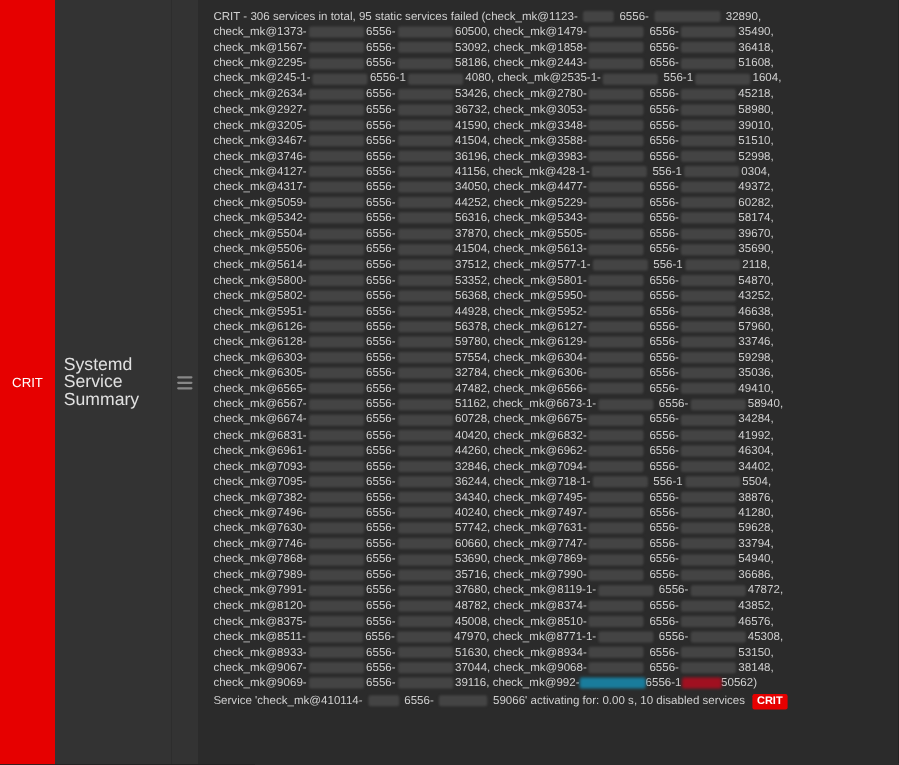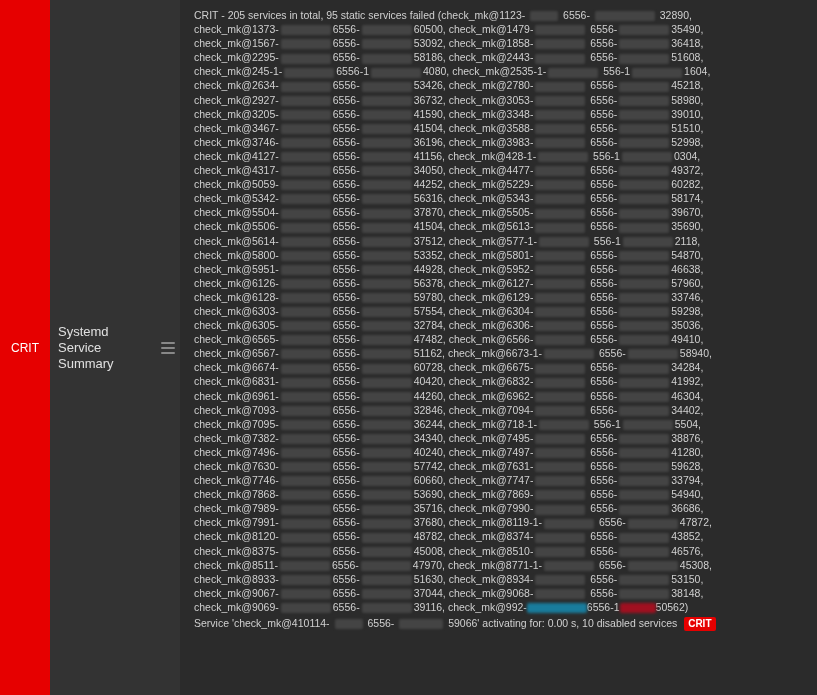--- a/index.html
+++ b/index.html
@@ -1,20 +1,20 @@
 <!DOCTYPE html>
 <html><head>
 <meta charset="utf-8">
 <style>
 html,body{margin:0;padding:0;background:#222;font-family:Arial,Helvetica,sans-serif;color:#eee}
 .wrap{width:817px;height:695px;overflow:hidden;display:flex;background:#222}
 .col-state{width:50px;background:#e60000;display:flex;align-items:center;justify-content:center}
 .col-state span{color:#fff;font-size:12px;font-weight:400}
 .col-service{width:90px;background:#333;display:flex;align-items:center;padding:0 8px}
-.col-service span{color:#e0e0e0;font-size:13px;line-height:16px}
+.col-service span{color:#e0e0e0;font-size:16px;line-height:16px}
 .col-burger{width:24px;background:#333;display:flex;align-items:center;justify-content:center}
 .burger{width:14px;display:flex;flex-direction:column;gap:3px}
 .burger div{height:2px;background:#888;border-radius:1px}
 .col-body{flex:1;background:#2b2b2b;padding:8px 10px 6px 14px;overflow:hidden;font-size:10.5px;line-height:14.1px;color:#d0d0d0;font-family:Arial,Helvetica,sans-serif}
 .line{white-space:nowrap}
 .blk{display:inline-block;vertical-align:middle;height:10px;background:#444;border-radius:2px;filter:blur(1.2px);margin:0 2px}
 .footer-line{margin-top:2px}
 .crit-badge{display:inline-block;background:#e60000;color:#fff;font-size:10px;padding:0 4px;border-radius:2px;margin-left:4px;font-weight:700}
 .hl1{display:inline-block;height:10px;background:#197c9c;border-radius:2px;filter:blur(1.5px);vertical-align:middle}
 .hl2{display:inline-block;height:10px;background:#a01020;border-radius:2px;filter:blur(1.5px);vertical-align:middle}
@@ -30,21 +30,21 @@
   </div>
   <div class="col-burger">
     <div class="burger">
       <div></div>
         <div></div>
         <div></div>
     </div>
   </div>
   <div class="col-body">
     <div class="line">
-      <span>CRIT - 205 services in total, 95 static services failed (check_mk@1123-</span>
+      <span>CRIT - 306 services in total, 95 static services failed (check_mk@1123-</span>
       <span class="blk" style="width:28px"></span>
       <span> 6556-</span>
       <span class="blk" style="width:60px"></span>
       <span>32890,</span>
     </div>
     <div id="rows">
         <div class="line">check_mk@1373-<span class="blk" style="width:50px"></span>6556-<span class="blk" style="width:50px"></span>60500, check_mk@1479-<span class="blk" style="width:50px"></span> 6556-<span class="blk" style="width:50px"></span>35490,</div>
         <div class="line">check_mk@1567-<span class="blk" style="width:50px"></span>6556-<span class="blk" style="width:50px"></span>53092, check_mk@1858-<span class="blk" style="width:50px"></span> 6556-<span class="blk" style="width:50px"></span>36418,</div>
         <div class="line">check_mk@2295-<span class="blk" style="width:50px"></span>6556-<span class="blk" style="width:50px"></span>58186, check_mk@2443-<span class="blk" style="width:50px"></span> 6556-<span class="blk" style="width:50px"></span>51608,</div>
         <div class="line">check_mk@245-1-<span class="blk" style="width:50px"></span>6556-1<span class="blk" style="width:50px"></span>4080, check_mk@2535-1-<span class="blk" style="width:50px"></span> 556-1<span class="blk" style="width:50px"></span>1604,</div>
@@ -54,20 +54,21 @@
         <div class="line">check_mk@3467-<span class="blk" style="width:50px"></span>6556-<span class="blk" style="width:50px"></span>41504, check_mk@3588-<span class="blk" style="width:50px"></span> 6556-<span class="blk" style="width:50px"></span>51510,</div>
         <div class="line">check_mk@3746-<span class="blk" style="width:50px"></span>6556-<span class="blk" style="width:50px"></span>36196, check_mk@3983-<span class="blk" style="width:50px"></span> 6556-<span class="blk" style="width:50px"></span>52998,</div>
         <div class="line">check_mk@4127-<span class="blk" style="width:50px"></span>6556-<span class="blk" style="width:50px"></span>41156, check_mk@428-1-<span class="blk" style="width:50px"></span> 556-1<span class="blk" style="width:50px"></span>0304,</div>
         <div class="line">check_mk@4317-<span class="blk" style="width:50px"></span>6556-<span class="blk" style="width:50px"></span>34050, check_mk@4477-<span class="blk" style="width:50px"></span> 6556-<span class="blk" style="width:50px"></span>49372,</div>
         <div class="line">check_mk@5059-<span class="blk" style="width:50px"></span>6556-<span class="blk" style="width:50px"></span>44252, check_mk@5229-<span class="blk" style="width:50px"></span> 6556-<span class="blk" style="width:50px"></span>60282,</div>
         <div class="line">check_mk@5342-<span class="blk" style="width:50px"></span>6556-<span class="blk" style="width:50px"></span>56316, check_mk@5343-<span class="blk" style="width:50px"></span> 6556-<span class="blk" style="width:50px"></span>58174,</div>
         <div class="line">check_mk@5504-<span class="blk" style="width:50px"></span>6556-<span class="blk" style="width:50px"></span>37870, check_mk@5505-<span class="blk" style="width:50px"></span> 6556-<span class="blk" style="width:50px"></span>39670,</div>
         <div class="line">check_mk@5506-<span class="blk" style="width:50px"></span>6556-<span class="blk" style="width:50px"></span>41504, check_mk@5613-<span class="blk" style="width:50px"></span> 6556-<span class="blk" style="width:50px"></span>35690,</div>
         <div class="line">check_mk@5614-<span class="blk" style="width:50px"></span>6556-<span class="blk" style="width:50px"></span>37512, check_mk@577-1-<span class="blk" style="width:50px"></span> 556-1<span class="blk" style="width:50px"></span>2118,</div>
         <div class="line">check_mk@5800-<span class="blk" style="width:50px"></span>6556-<span class="blk" style="width:50px"></span>53352, check_mk@5801-<span class="blk" style="width:50px"></span> 6556-<span class="blk" style="width:50px"></span>54870,</div>
+        <div class="line">check_mk@5802-<span class="blk" style="width:50px"></span>6556-<span class="blk" style="width:50px"></span>56368, check_mk@5950-<span class="blk" style="width:50px"></span> 6556-<span class="blk" style="width:50px"></span>43252,</div>
         <div class="line">check_mk@5951-<span class="blk" style="width:50px"></span>6556-<span class="blk" style="width:50px"></span>44928, check_mk@5952-<span class="blk" style="width:50px"></span> 6556-<span class="blk" style="width:50px"></span>46638,</div>
         <div class="line">check_mk@6126-<span class="blk" style="width:50px"></span>6556-<span class="blk" style="width:50px"></span>56378, check_mk@6127-<span class="blk" style="width:50px"></span> 6556-<span class="blk" style="width:50px"></span>57960,</div>
         <div class="line">check_mk@6128-<span class="blk" style="width:50px"></span>6556-<span class="blk" style="width:50px"></span>59780, check_mk@6129-<span class="blk" style="width:50px"></span> 6556-<span class="blk" style="width:50px"></span>33746,</div>
         <div class="line">check_mk@6303-<span class="blk" style="width:50px"></span>6556-<span class="blk" style="width:50px"></span>57554, check_mk@6304-<span class="blk" style="width:50px"></span> 6556-<span class="blk" style="width:50px"></span>59298,</div>
         <div class="line">check_mk@6305-<span class="blk" style="width:50px"></span>6556-<span class="blk" style="width:50px"></span>32784, check_mk@6306-<span class="blk" style="width:50px"></span> 6556-<span class="blk" style="width:50px"></span>35036,</div>
         <div class="line">check_mk@6565-<span class="blk" style="width:50px"></span>6556-<span class="blk" style="width:50px"></span>47482, check_mk@6566-<span class="blk" style="width:50px"></span> 6556-<span class="blk" style="width:50px"></span>49410,</div>
         <div class="line">check_mk@6567-<span class="blk" style="width:50px"></span>6556-<span class="blk" style="width:50px"></span>51162, check_mk@6673-1-<span class="blk" style="width:50px"></span> 6556-<span class="blk" style="width:50px"></span>58940,</div>
         <div class="line">check_mk@6674-<span class="blk" style="width:50px"></span>6556-<span class="blk" style="width:50px"></span>60728, check_mk@6675-<span class="blk" style="width:50px"></span> 6556-<span class="blk" style="width:50px"></span>34284,</div>
         <div class="line">check_mk@6831-<span class="blk" style="width:50px"></span>6556-<span class="blk" style="width:50px"></span>40420, check_mk@6832-<span class="blk" style="width:50px"></span> 6556-<span class="blk" style="width:50px"></span>41992,</div>
         <div class="line">check_mk@6961-<span class="blk" style="width:50px"></span>6556-<span class="blk" style="width:50px"></span>44260, check_mk@6962-<span class="blk" style="width:50px"></span> 6556-<span class="blk" style="width:50px"></span>46304,</div>

